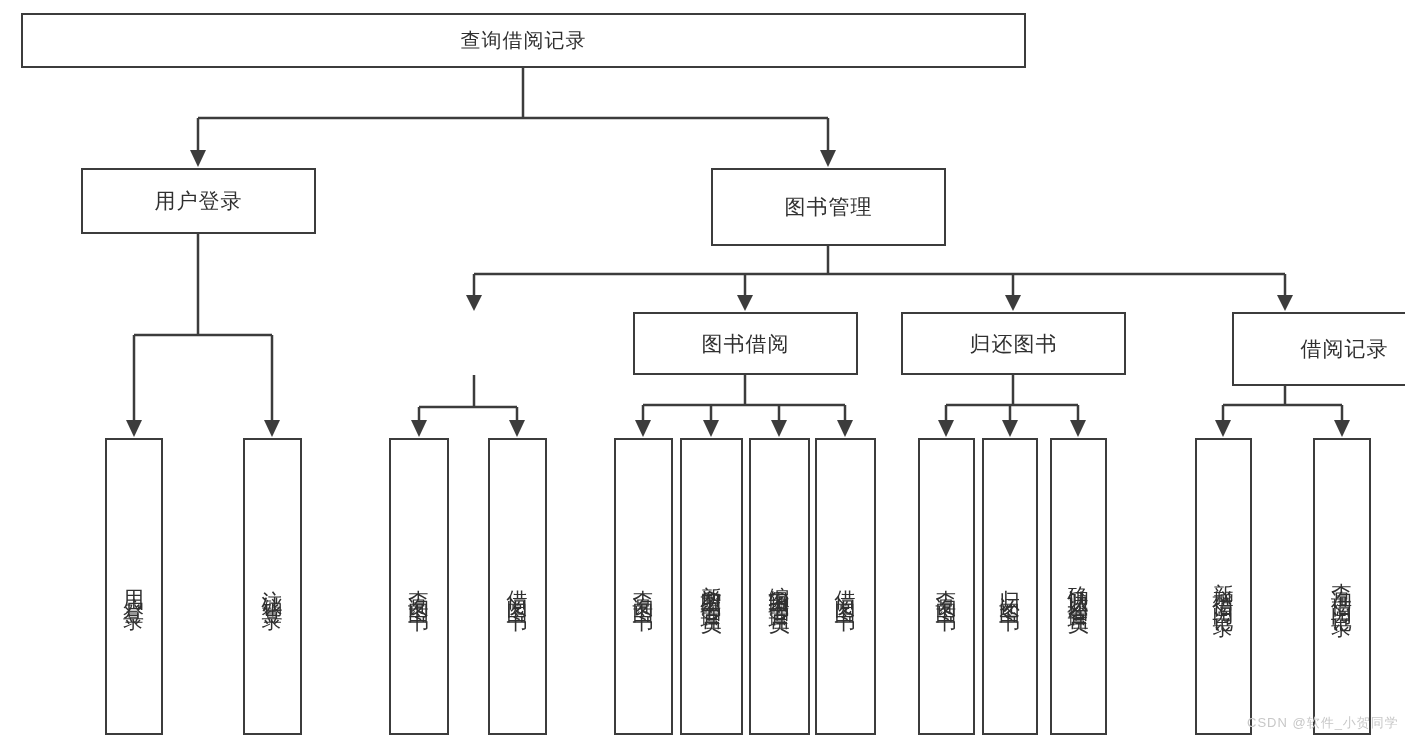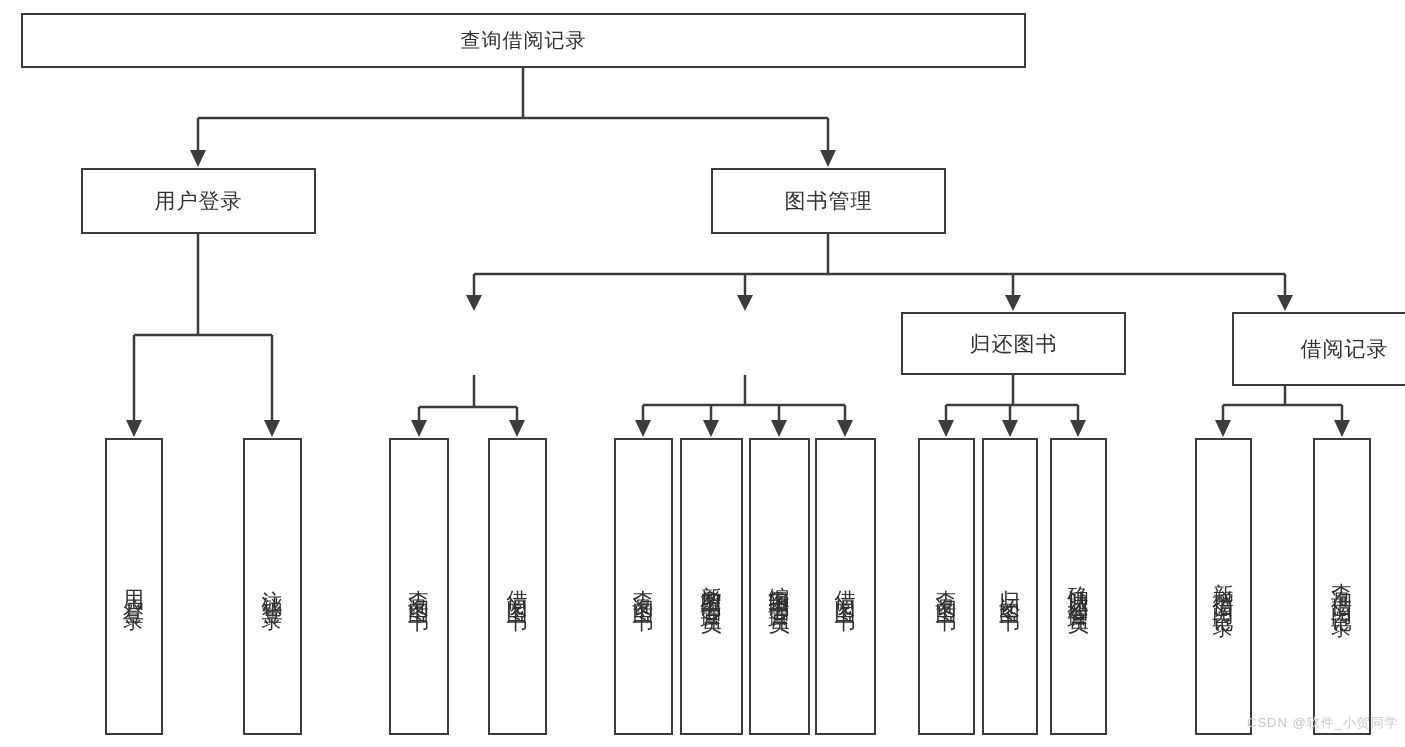--- a/index.html
+++ b/index.html
@@ -73,24 +73,27 @@
     </g>
   </svg>
 
   <div class="node" style="left:21px;top:13px;width:1005px;height:55px">
     <span class="h-label root-label">查询借阅记录</span>
   </div>
 
   <div class="node" style="left:81px;top:168px;width:235px;height:66px">
     <span class="h-label">用户登录</span>
   </div>
-  <div class="node" style="left:711px;top:168px;width:235px;height:66px">
+  <div class="node" style="left:711px;top:168px;width:235px;height:78px">
     <span class="h-label">图书管理</span>
   </div>
 
+  <div class="node" style="left:633px;top:312px;width:225px;height:63px">
+    <span class="h-label">图书借阅</span>
+  </div>
   <div class="node" style="left:901px;top:312px;width:225px;height:63px">
     <span class="h-label">归还图书</span>
   </div>
   <div class="node" style="left:1232px;top:312px;width:225px;height:74px">
     <span class="h-label">借阅记录</span>
   </div>
 
   <div class="node v" style="left:105px;top:438px;width:58px;height:297px">
     <span class="v-label">用户登录</span>
   </div>

